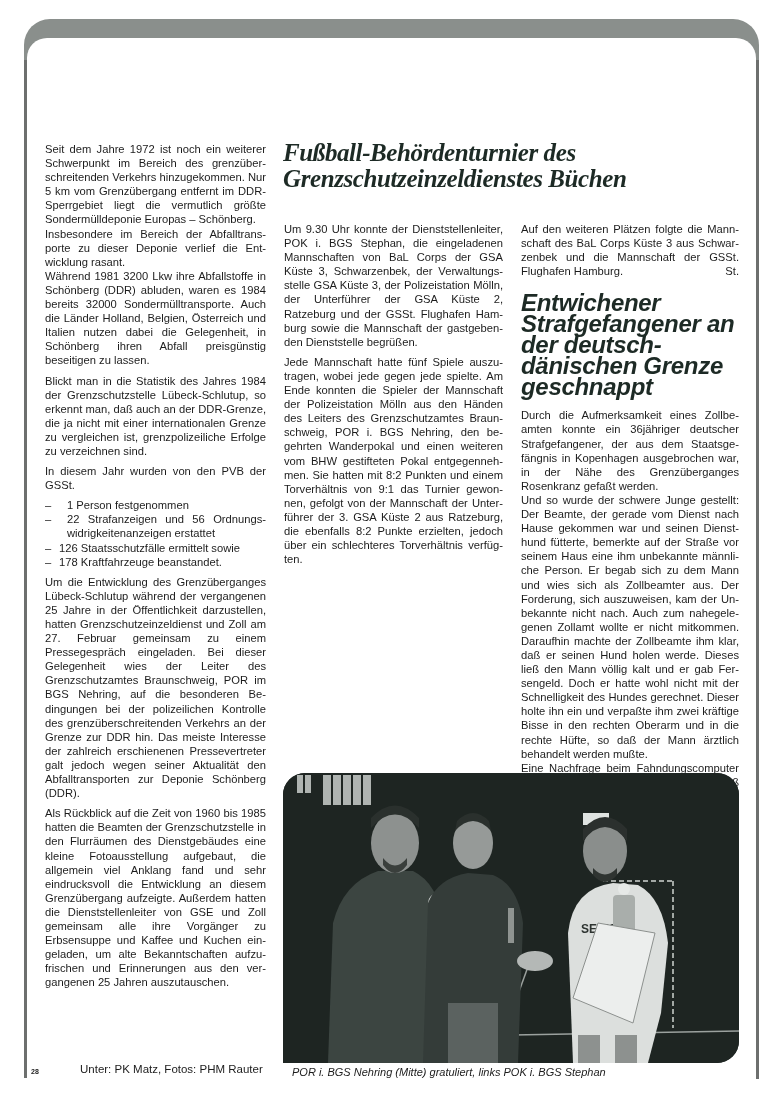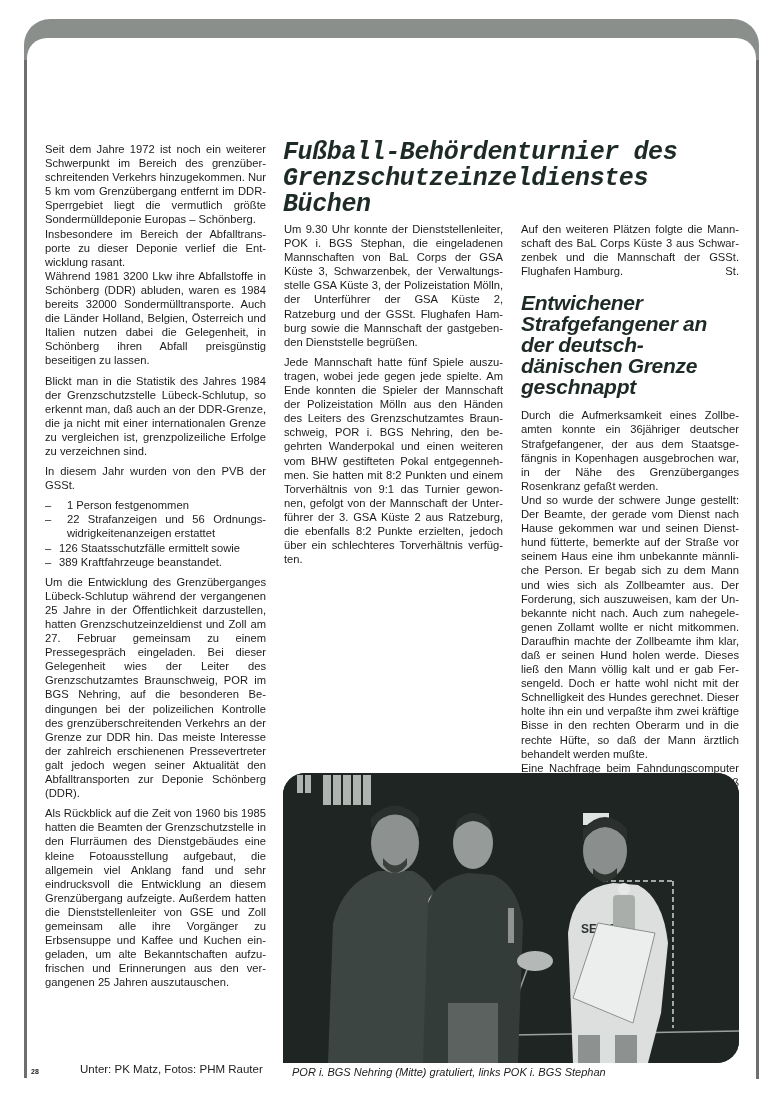--- a/index.html
+++ b/index.html
@@ -10,22 +10,22 @@
   .frame-left { position: absolute; left: 24px; top: 60px; width: 3px; height: 1018px; background: #6d6f6e; }
   .frame-right { position: absolute; left: 756px; top: 60px; width: 3px; height: 1019px; background: #6d6f6e; }
 
   .col { position: absolute; font-size: 11.2px; line-height: 14.1px; text-align: justify; hyphens: manual; }
   .col p { margin: 0 0 6px 0; }
   .col p.tight { margin-bottom: 0; }
   .col1 { left: 45px; top: 142px; width: 221px; }
   .col2 { left: 284px; top: 222px; width: 219px; }
   .col3 { left: 521px; top: 222px; width: 218px; }
 
-  .headline { position: absolute; left: 283px; top: 140px; width: 460px; font-family: Liberation Mono, monospace; font-weight: 700; font-style: italic; font-size: 25px; line-height: 26px; color: #1d2a25; letter-spacing: -0.4px; margin: 0; }
-  .subhead { font-weight: 700; font-style: italic; font-size: 21px; line-height: 21px; color: #1d2a25; margin: 14px 0 11px 0; letter-spacing: -0.3px; text-align: left; }
+  .headline { position: absolute; left: 283px; top: 140px; width: 460px; font-family: Liberation Serif, serif; font-weight: 700; font-style: italic; font-size: 25px; line-height: 26px; color: #1d2a25; letter-spacing: -0.4px; margin: 0; }
+  .subhead { font-weight: 700; font-style: italic; font-size: 24px; line-height: 21px; color: #1d2a25; margin: 14px 0 11px 0; letter-spacing: -0.3px; text-align: left; }
 
   ul.stats { list-style: none; margin: 0 0 6px 0; padding: 0; }
   ul.stats li { position: relative; padding-left: 14px; }
   ul.stats li .dash { position: absolute; left: 0; top: 0; }
   ul.stats li.indent { padding-left: 22px; }
   ul.stats li.indent .dash { left: 0; }
 
   .signature { float: right; }
   .credit { position: absolute; left: 80px; top: 1063px; font-size: 11.5px; }
   .page-num { position: absolute; left: 31px; top: 1068px; font-size: 7px; font-weight: 700; }
@@ -45,21 +45,21 @@
 <div class="col col1">
   <p class="tight">Seit dem Jahre 1972 ist noch ein weiterer Schwerpunkt im Bereich des grenzüber­schreitenden Verkehrs hinzugekommen. Nur 5 km vom Grenzübergang entfernt im DDR-Sperrgebiet liegt die vermutlich größte Sondermülldeponie Europas – Schönberg.</p>
   <p class="tight">Insbesondere im Bereich der Abfalltrans­porte zu dieser Deponie verlief die Ent­wicklung rasant.</p>
   <p>Während 1981 3200 Lkw ihre Abfallstoffe in Schönberg (DDR) abluden, waren es 1984 bereits 32000 Sondermülltransporte. Auch die Länder Holland, Belgien, Öster­reich und Italien nutzen dabei die Gelegen­heit, in Schönberg ihren Abfall preisgünstig beseitigen zu lassen.</p>
   <p>Blickt man in die Statistik des Jahres 1984 der Grenzschutzstelle Lübeck-Schlutup, so erkennt man, daß auch an der DDR-Grenze, die ja nicht mit einer internationa­len Grenze zu vergleichen ist, grenzpoli­zeiliche Erfolge zu verzeichnen sind.</p>
   <p>In diesem Jahr wurden von den PVB der GSSt.</p>
   <ul class="stats">
     <li class="indent"><span class="dash">–</span><span>1 Person festgenommen</span></li>
     <li class="indent"><span class="dash">–</span><span>22 Strafanzeigen und 56 Ordnungs­widrigkeitenanzeigen erstattet</span></li>
     <li><span class="dash">–</span><span>126 Staatsschutzfälle ermittelt sowie</span></li>
-    <li><span class="dash">–</span><span>389 Kraftfahrzeuge beanstandet.</span></li>
+    <li><span class="dash">–</span><span>178 Kraftfahrzeuge beanstandet.</span></li>
   </ul>
   <p>Um die Entwicklung des Grenzüberganges Lübeck-Schlutup während der vergange­nen 25 Jahre in der Öffentlichkeit darzu­stellen, hatten Grenzschutzeinzeldienst und Zoll am 27. Februar gemeinsam zu einem Pressegespräch eingeladen. Bei dieser Gelegenheit wies der Leiter des Grenzschutzamtes Braunschweig, POR im BGS Nehring, auf die besonderen Be­dingungen bei der polizeilichen Kontrolle des grenzüberschreitenden Verkehrs an der Grenze zur DDR hin. Das meiste Inter­esse der zahlreich erschienenen Presse­vertreter galt jedoch wegen seiner Aktuali­tät den Abfalltransporten zur Deponie Schönberg (DDR).</p>
   <p>Als Rückblick auf die Zeit von 1960 bis 1985 hatten die Beamten der Grenz­schutzstelle in den Flurräumen des Dienst­gebäudes eine kleine Fotoausstellung auf­gebaut, die allgemein viel Anklang fand und sehr eindrucksvoll die Entwicklung an diesem Grenzübergang aufzeigte. Außer­dem hatten die Dienststellenleiter von GSE und Zoll gemeinsam alle ihre Vorgänger zu Erbsensuppe und Kaffee und Kuchen ein­geladen, um alte Bekanntschaften aufzu­frischen und Erinnerungen aus den ver­gangenen 25 Jahren auszutauschen.</p>
 </div>
 
 <div class="page-num">28</div>
 <div class="credit">Unter: PK Matz, Fotos: PHM Rauter</div>
 
 <h1 class="headline">Fußball-Behördenturnier des Grenzschutzeinzeldienstes Büchen</h1>
 

